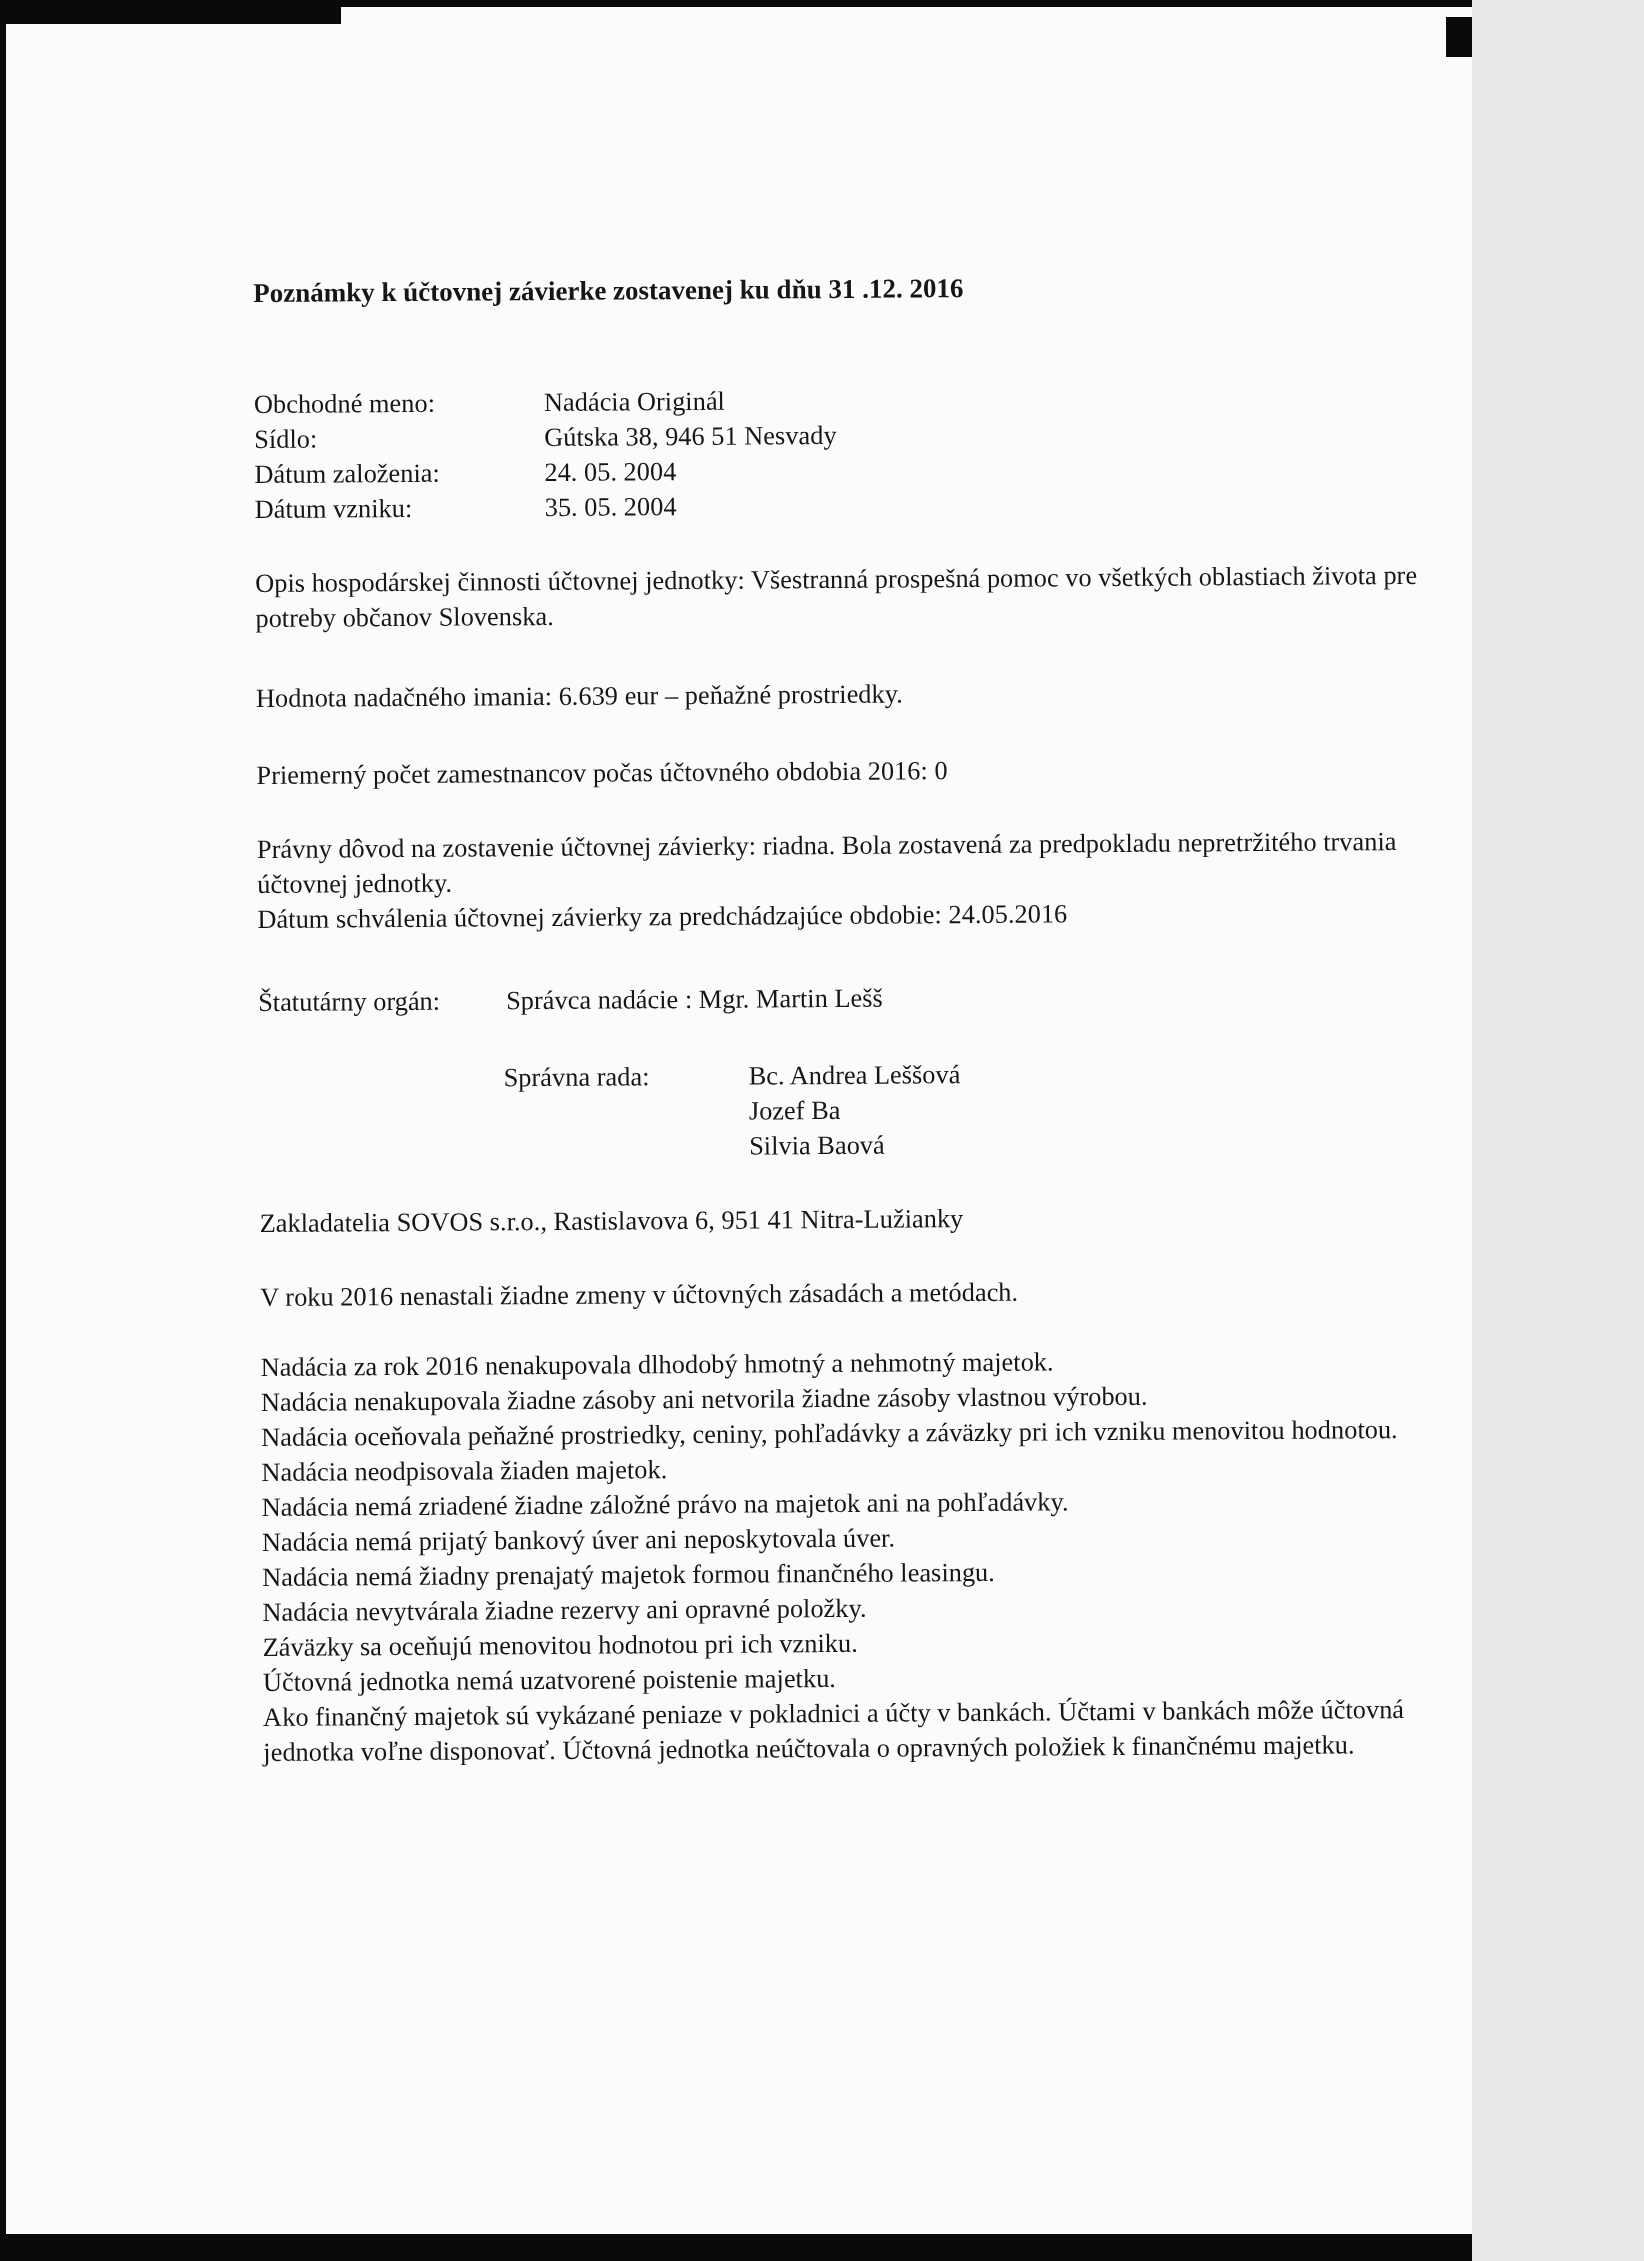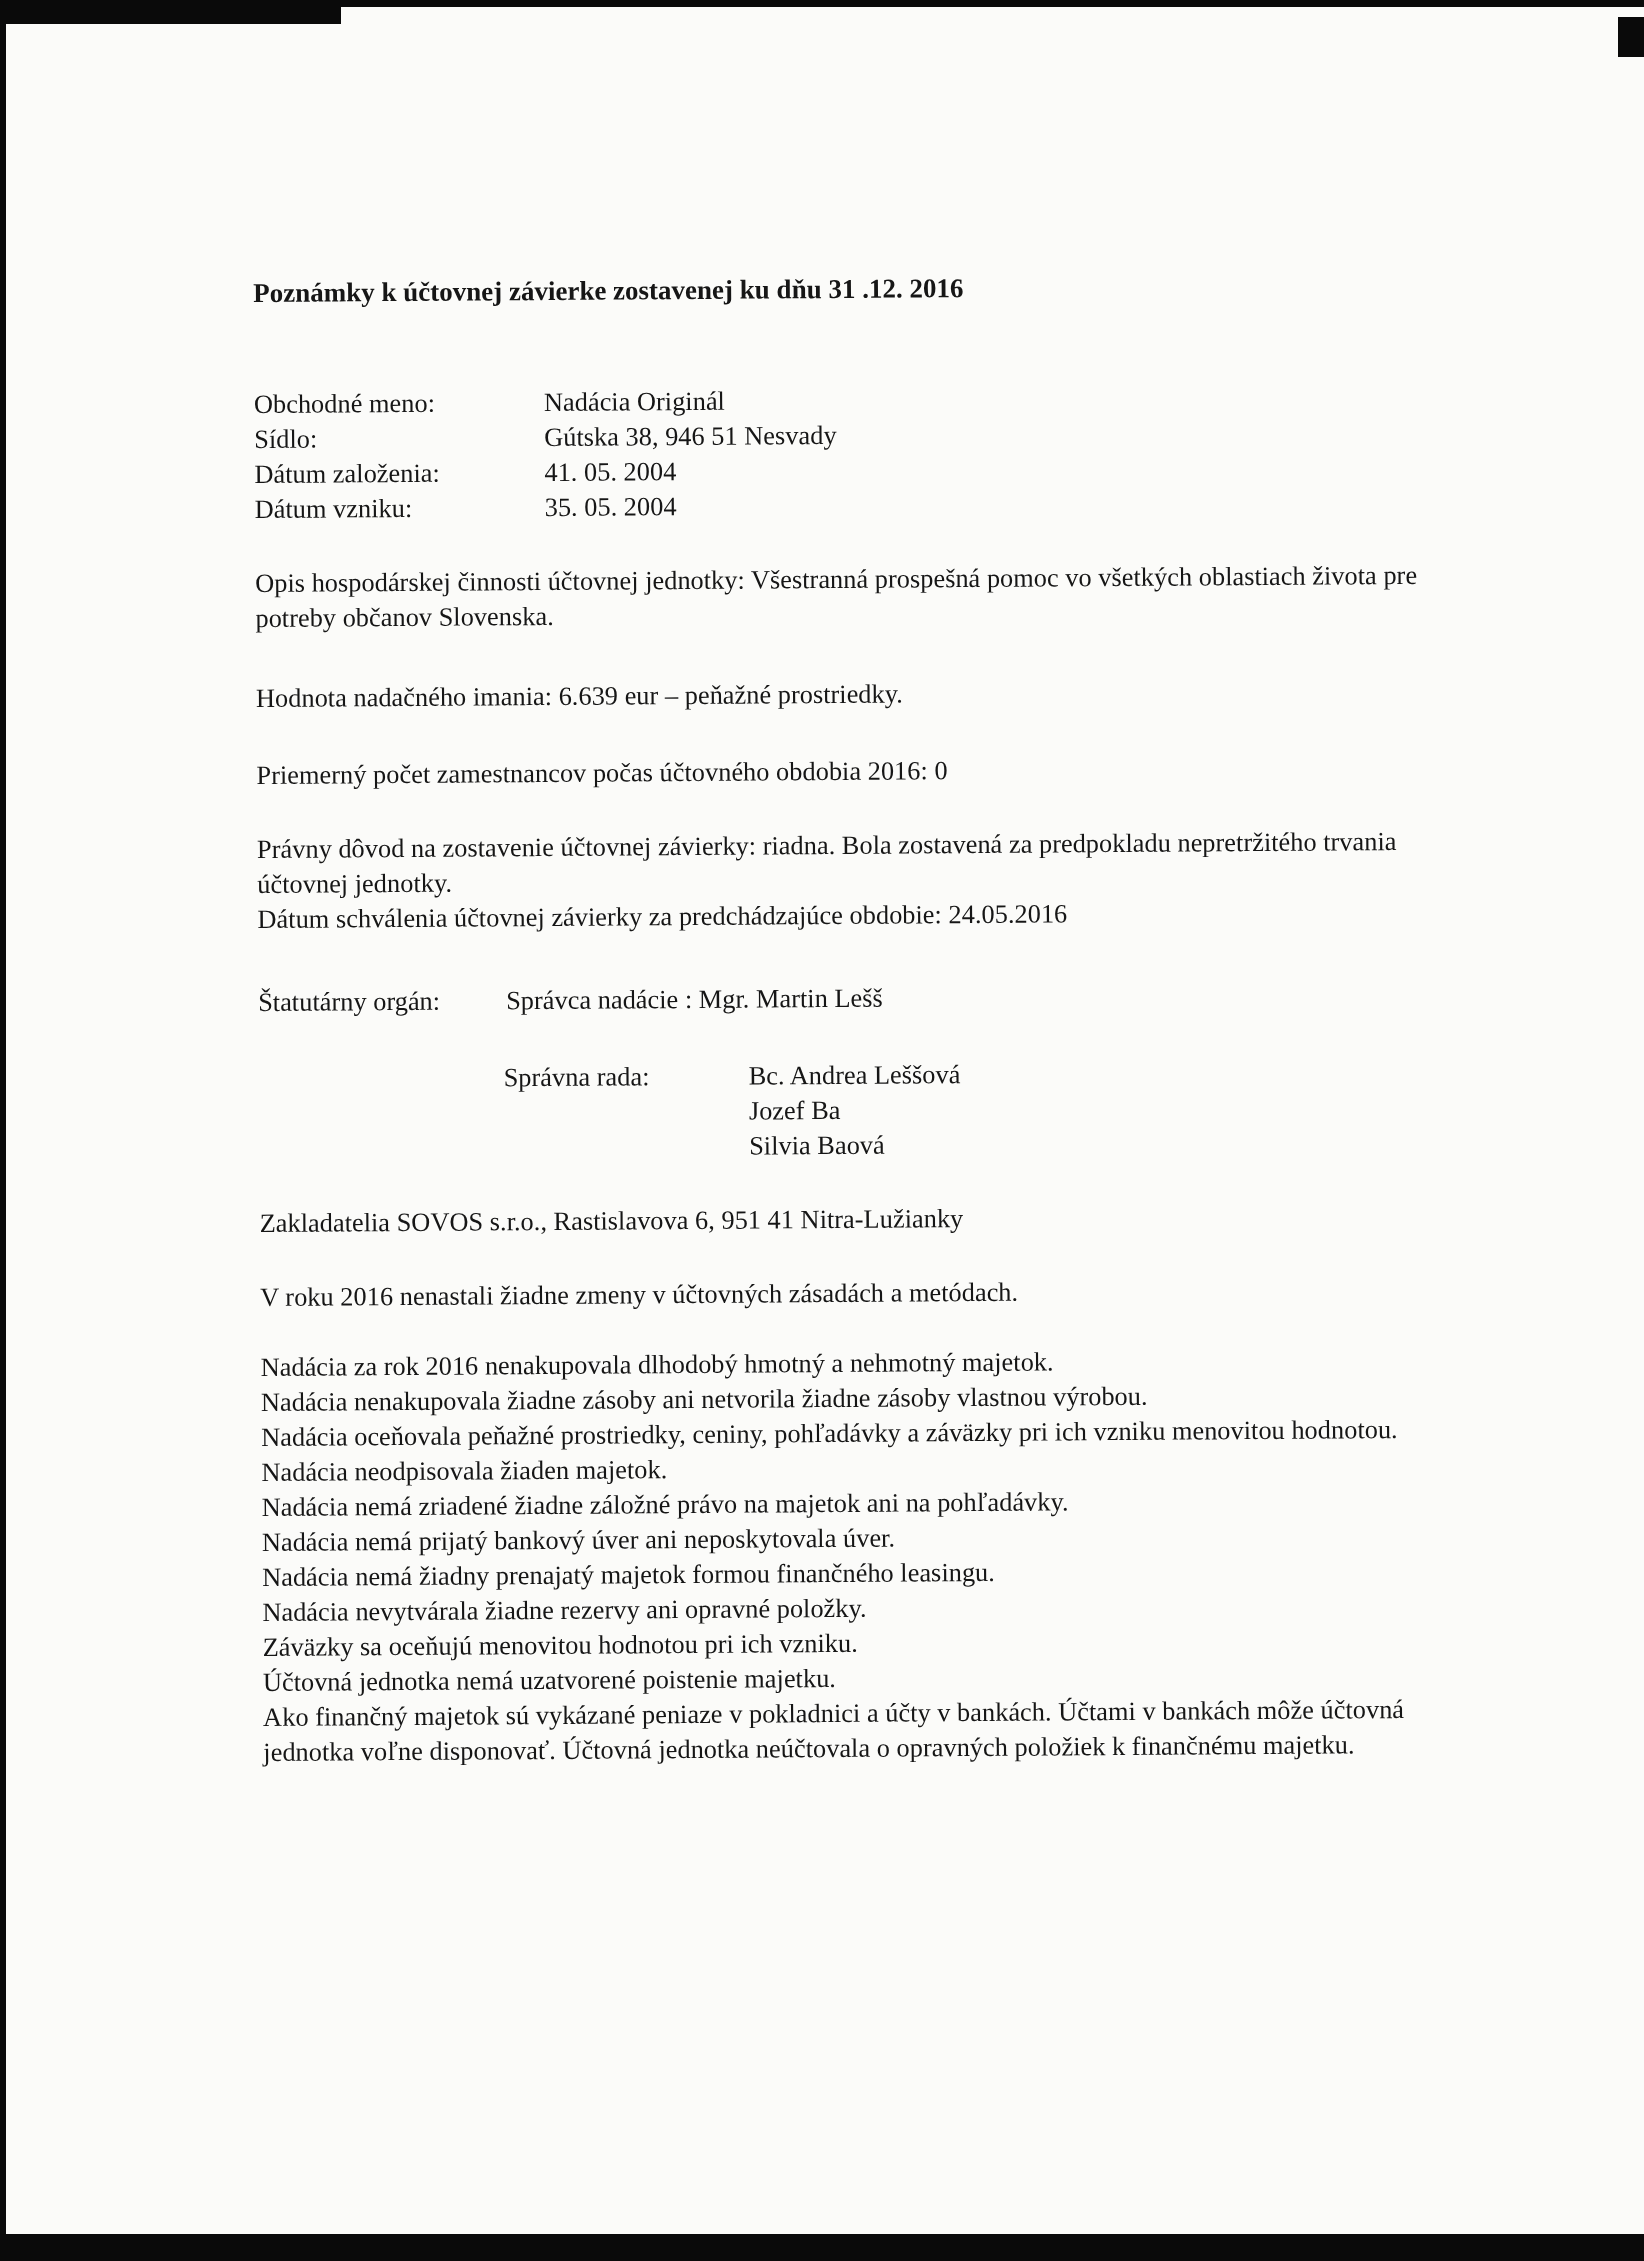--- a/index.html
+++ b/index.html
@@ -4,21 +4,21 @@
 <style>
   html, body { margin: 0; padding: 0; }
   body {
     width: 1644px;
     height: 2261px;
     background: #e9e9e7;
     font-family: "Liberation Serif", "DejaVu Serif", serif;
   }
   .page {
     position: relative;
-    width: 1644px;
+    width: 1472px;
     height: 2261px;
     background: #fbfbf9;
     overflow: hidden;
   }
   
   .edge { position: absolute; background: #0a0a0a; }
   .edge-top-thin   { left: 0; top: 0; width: 100%; height: 7px; }
   .edge-top-thick  { left: 0; top: 0; width: 341px; height: 24px; }
   .edge-left       { left: 0; top: 0; width: 6.4px; height: 100%; }
   .edge-bottom     { left: 0; bottom: 0; width: 100%; height: 27px; }
@@ -77,21 +77,21 @@
       <div class="info-row">
         <span class="info-label">Obchodné meno:</span>
         <span class="info-value">Nadácia Originál</span>
       </div>
       <div class="info-row">
         <span class="info-label">Sídlo:</span>
         <span class="info-value">Gútska 38, 946 51 Nesvady</span>
       </div>
       <div class="info-row">
         <span class="info-label">Dátum založenia:</span>
-        <span class="info-value">41. 05. 2004</span>
+        <span class="info-value">24. 05. 2004</span>
       </div>
       <div class="info-row">
         <span class="info-label">Dátum vzniku:</span>
         <span class="info-value">35. 05. 2004</span>
       </div>
     </div>
 
     <p class="para mb-opis">Opis hospodárskej činnosti účtovnej jednotky: Všestranná prospešná pomoc vo všetkých oblastiach života pre potreby občanov Slovenska.</p>
 
     <p class="para mb-hodnota">Hodnota nadačného imania: 6.639 eur – peňažné prostriedky.</p>

